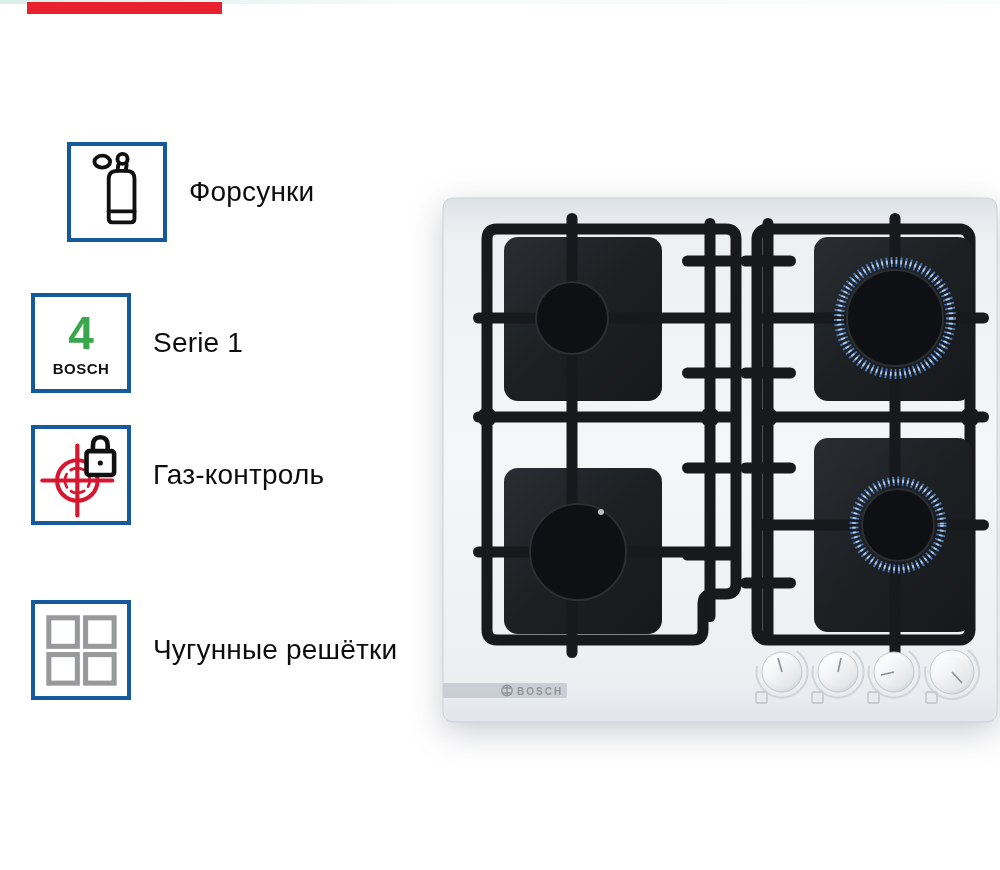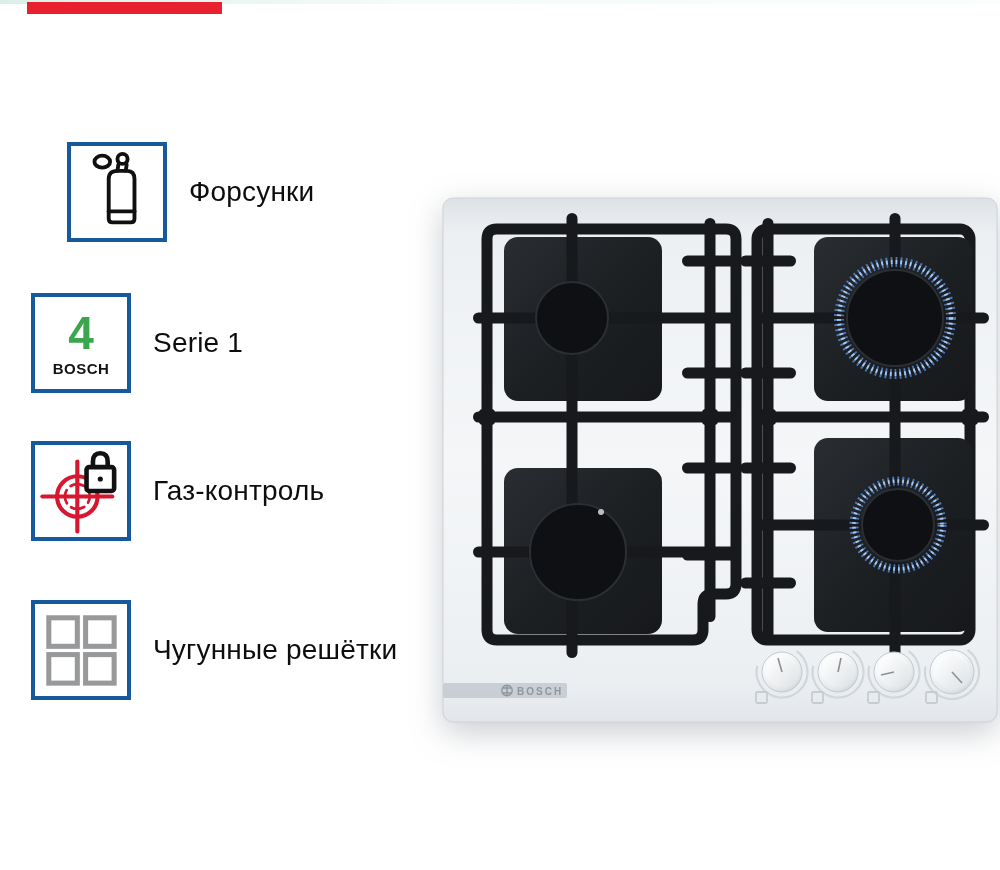--- a/index.html
+++ b/index.html
@@ -47,21 +47,21 @@
   <div class="feature-row" style="top:293px;">
     <div class="badge">
       <div class="serie-inner">
         <div class="serie-num">4</div>
         <div class="serie-cap">BOSCH</div>
       </div>
     </div>
     <div class="feature-label">Serie 1</div>
   </div>
 
-  <div class="feature-row" style="top:441px;">
+  <div class="feature-row" style="top:425px;">
     <div class="badge">
       <svg width="92" height="92" viewBox="0 0 100 100">
         <g fill="none" stroke="#d6172f" stroke-linecap="round">
           <circle cx="46" cy="56" r="22" stroke-width="4.5"></circle>
           <circle cx="46" cy="56" r="13.5" stroke-width="3" stroke-dasharray="15 6.2" stroke-dashoffset="8"></circle>
           <path d="M8 56 H84" stroke-width="4.5"></path>
           <path d="M46 18 V94" stroke-width="4.5"></path>
         </g>
         <g>
           <path d="M63 24 V18 Q63 9 71 9 Q79 9 79 18 V24" fill="none" stroke="#111111" stroke-width="5"></path>

